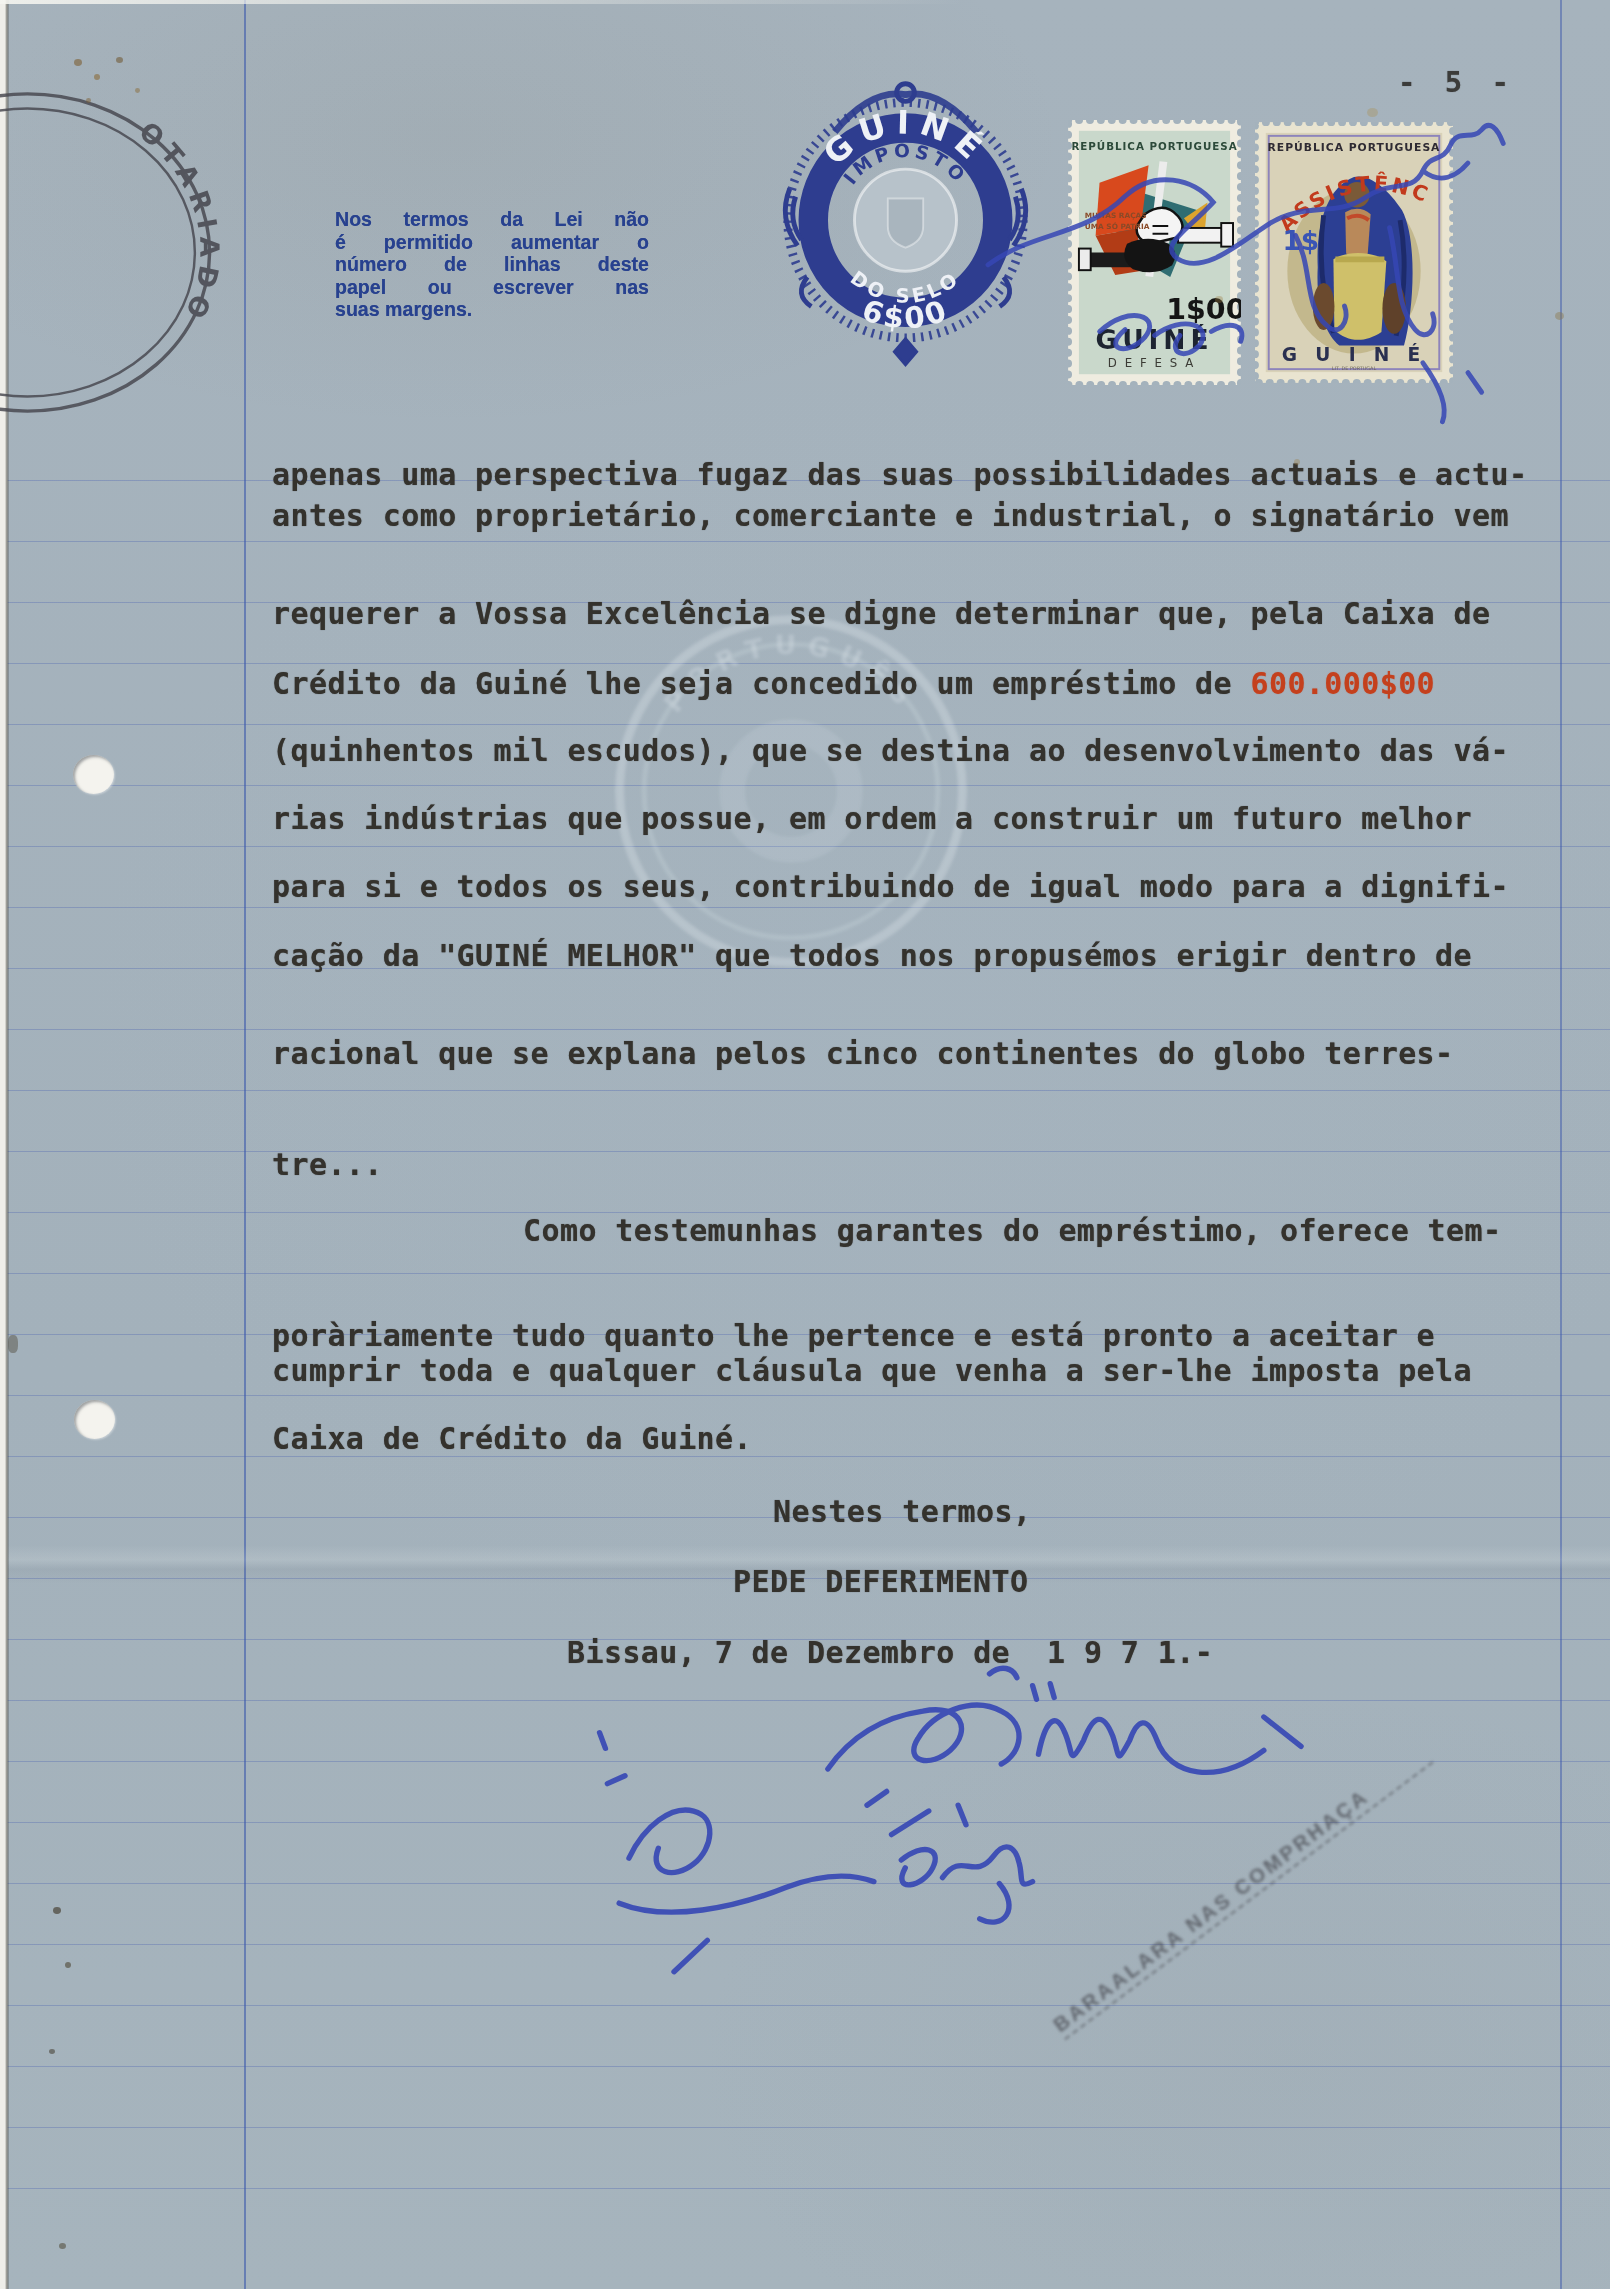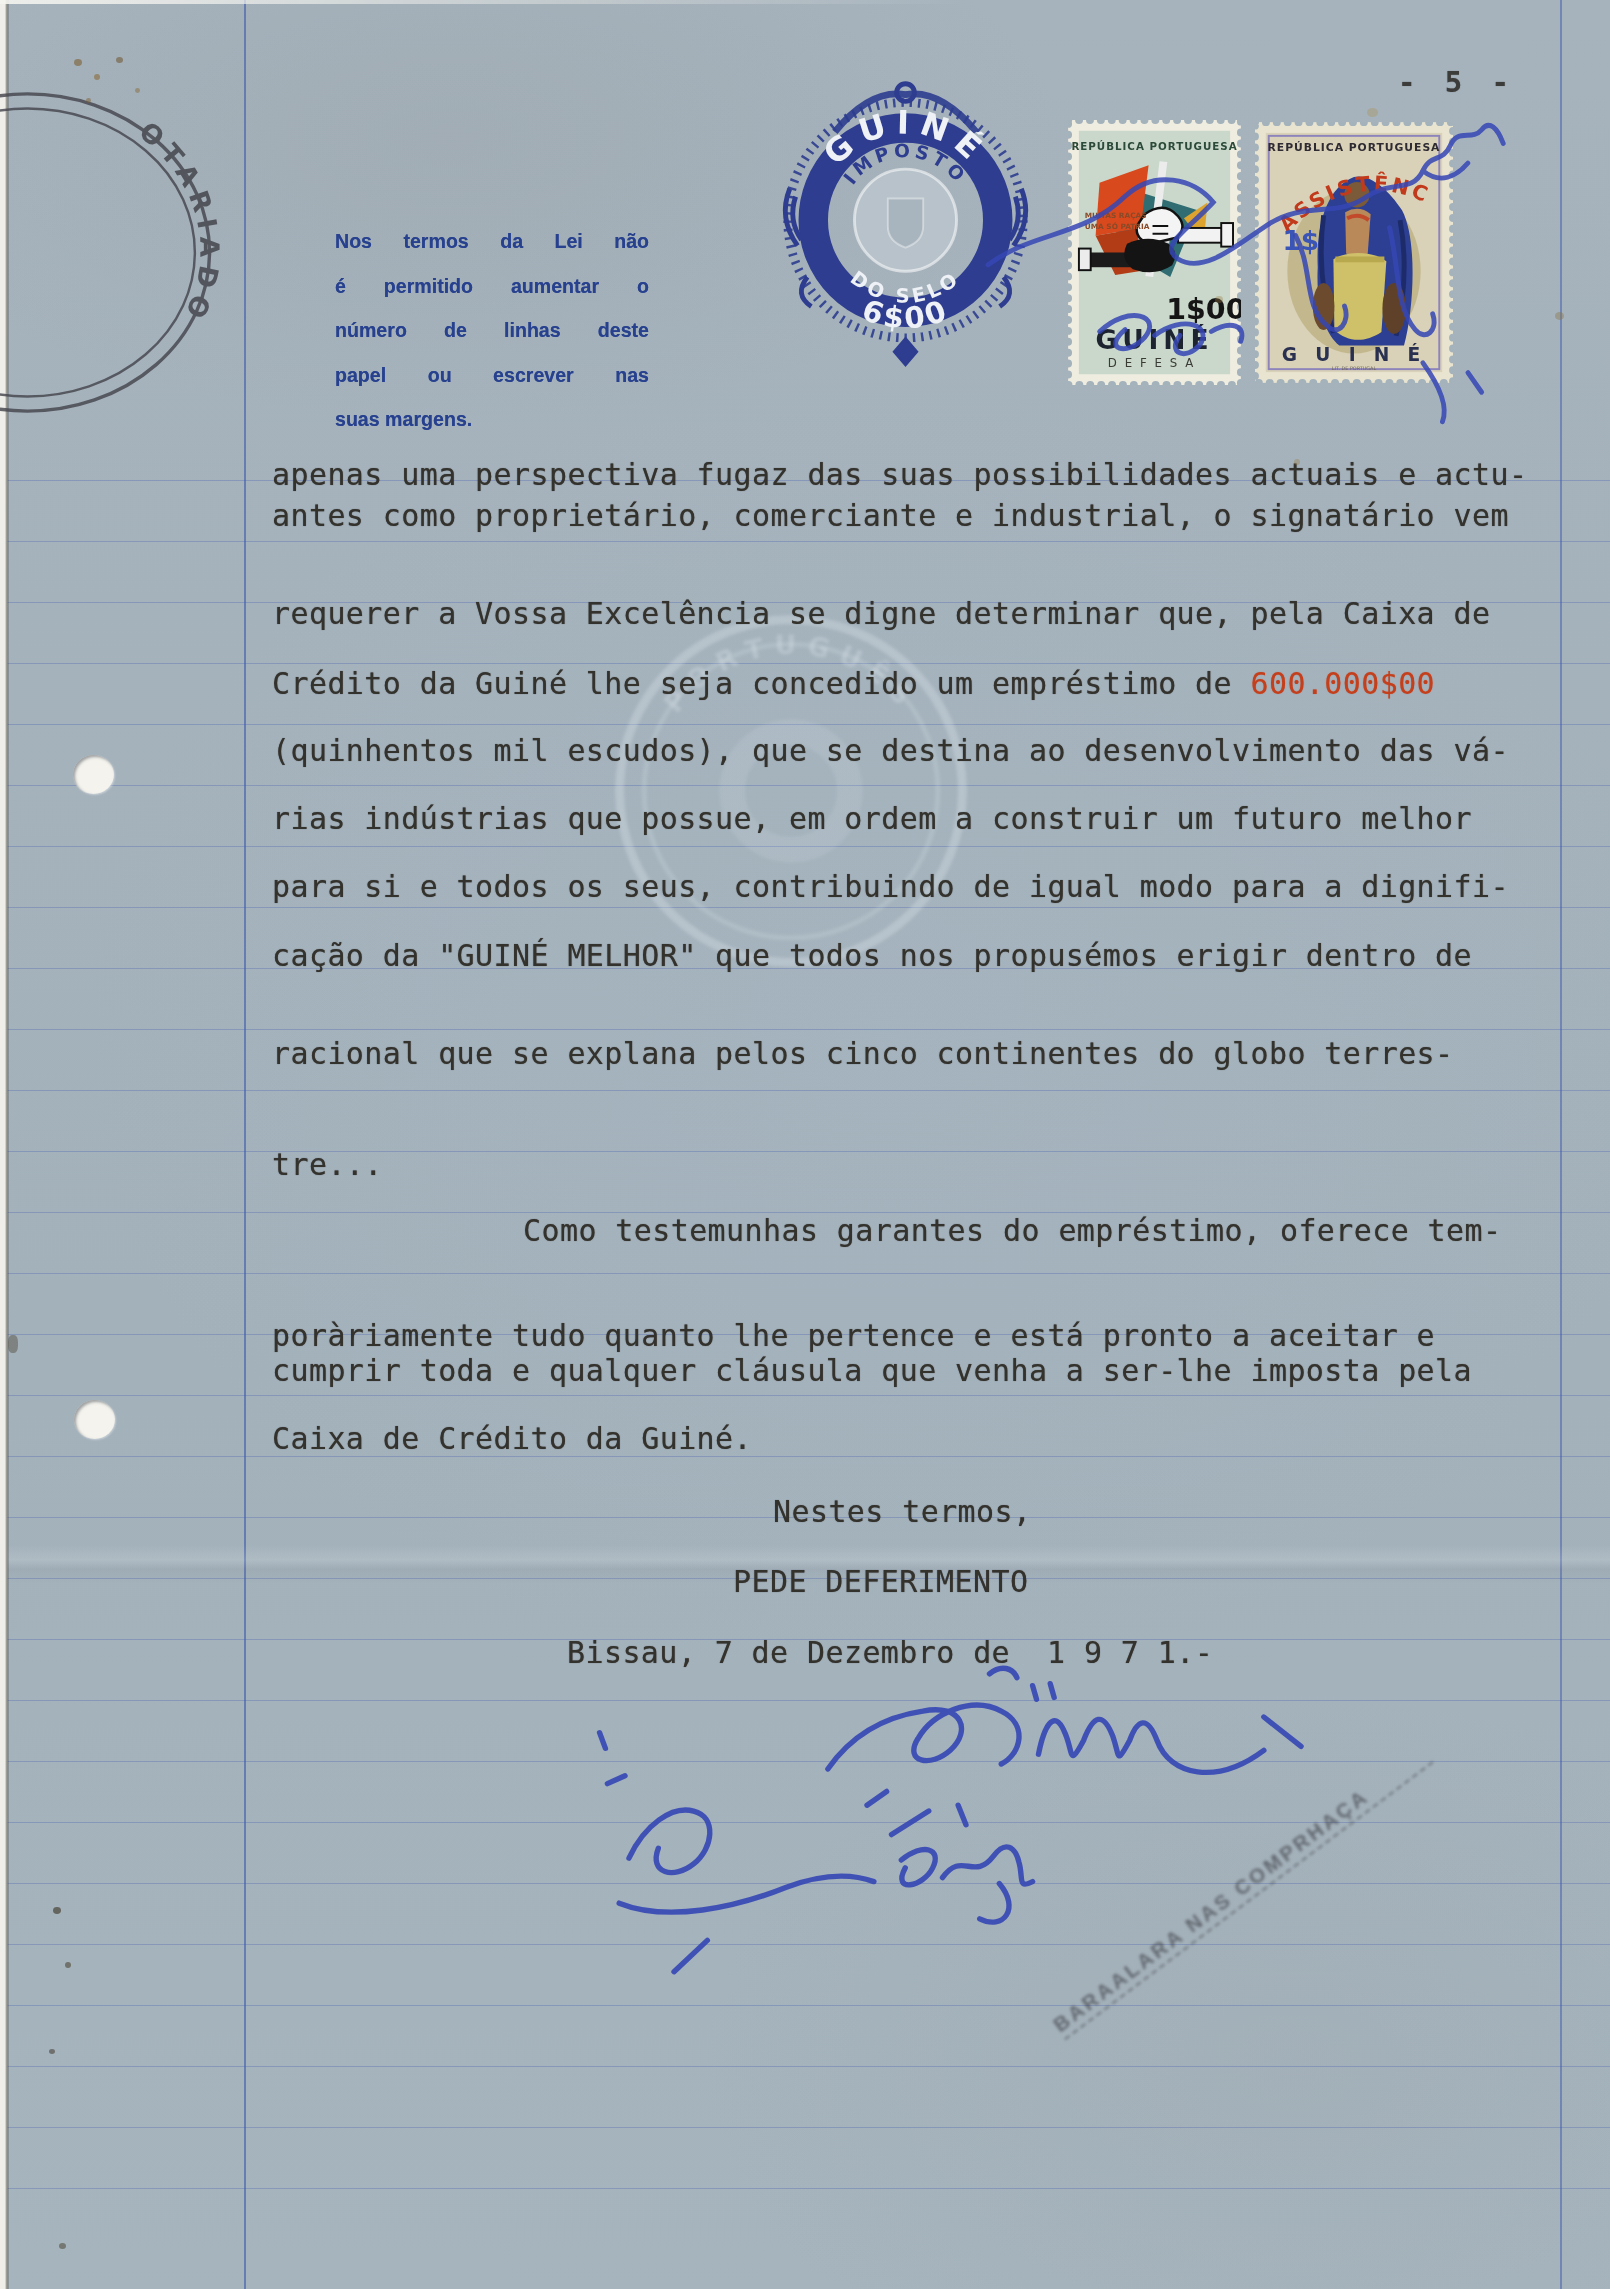--- a/index.html
+++ b/index.html
@@ -22,25 +22,25 @@
   .vline.right{left:1560px;background:rgba(62,90,172,.50);}
   .crease{position:absolute;left:0;right:0;top:1545px;height:39px;
     background:linear-gradient(to bottom,transparent,rgba(235,240,240,.16) 38%,rgba(110,120,132,.10) 62%,transparent);}
   .hole{position:absolute;width:41px;height:39px;border-radius:50%;background:#f4f3ee;
     box-shadow:inset 2px 2px 2.9px rgba(90,95,100,.55), 1px 1px 2px rgba(255,255,255,.4);}
   .hole.h1{left:73px;top:755px;}
   .hole.h2{left:74px;top:1400px;}
   .margin-note{position:absolute;left:335px;top:208px;width:314px;
     font-family:"Liberation Sans",sans-serif;font-weight:bold;font-size:19.6px;line-height:22.5px;
     color:#27418f;text-shadow:0 0 0.6px rgba(39,65,143,.7);}
-  .margin-note div{text-align:justify;text-align-last:justify;margin-top:22px;}
+  .margin-note div{text-align:justify;text-align-last:justify;}
   .margin-note div:last-child{text-align-last:left;}
   .pageno{position:absolute;left:1398px;top:65px;font-size:29px;font-weight:700;
     color:#3c3c3a;letter-spacing:5.9px;text-shadow:0 0 1px rgba(50,50,48,.5);}
-  .t{position:absolute;font-size:30px;font-weight:400;letter-spacing:0.4px;color:#34322d;
+  .t{position:absolute;font-size:30px;font-weight:700;letter-spacing:0.4px;color:#34322d;
     white-space:pre;text-shadow:0 0 1px rgba(45,42,38,.65);}
   .t .red{color:#c4401d;text-shadow:0 0 1px rgba(196,64,29,.6);}
   .stamp{position:absolute;}
   .diag-stamp{position:absolute;left:1057px;top:2015px;width:461px;transform:rotate(-37deg);
     transform-origin:0 50%;color:rgba(58,58,64,.62);font-family:"Liberation Sans",sans-serif;
     font-weight:bold;font-size:20.6px;letter-spacing:2.9px;white-space:nowrap;
     border-bottom:2.9px dashed rgba(58,58,64,.5);filter:blur(1.6px);padding-bottom:2px;}
   .speck{position:absolute;border-radius:50%;}
   svg text{font-family:"DejaVu Sans",sans-serif;}
 </style>

